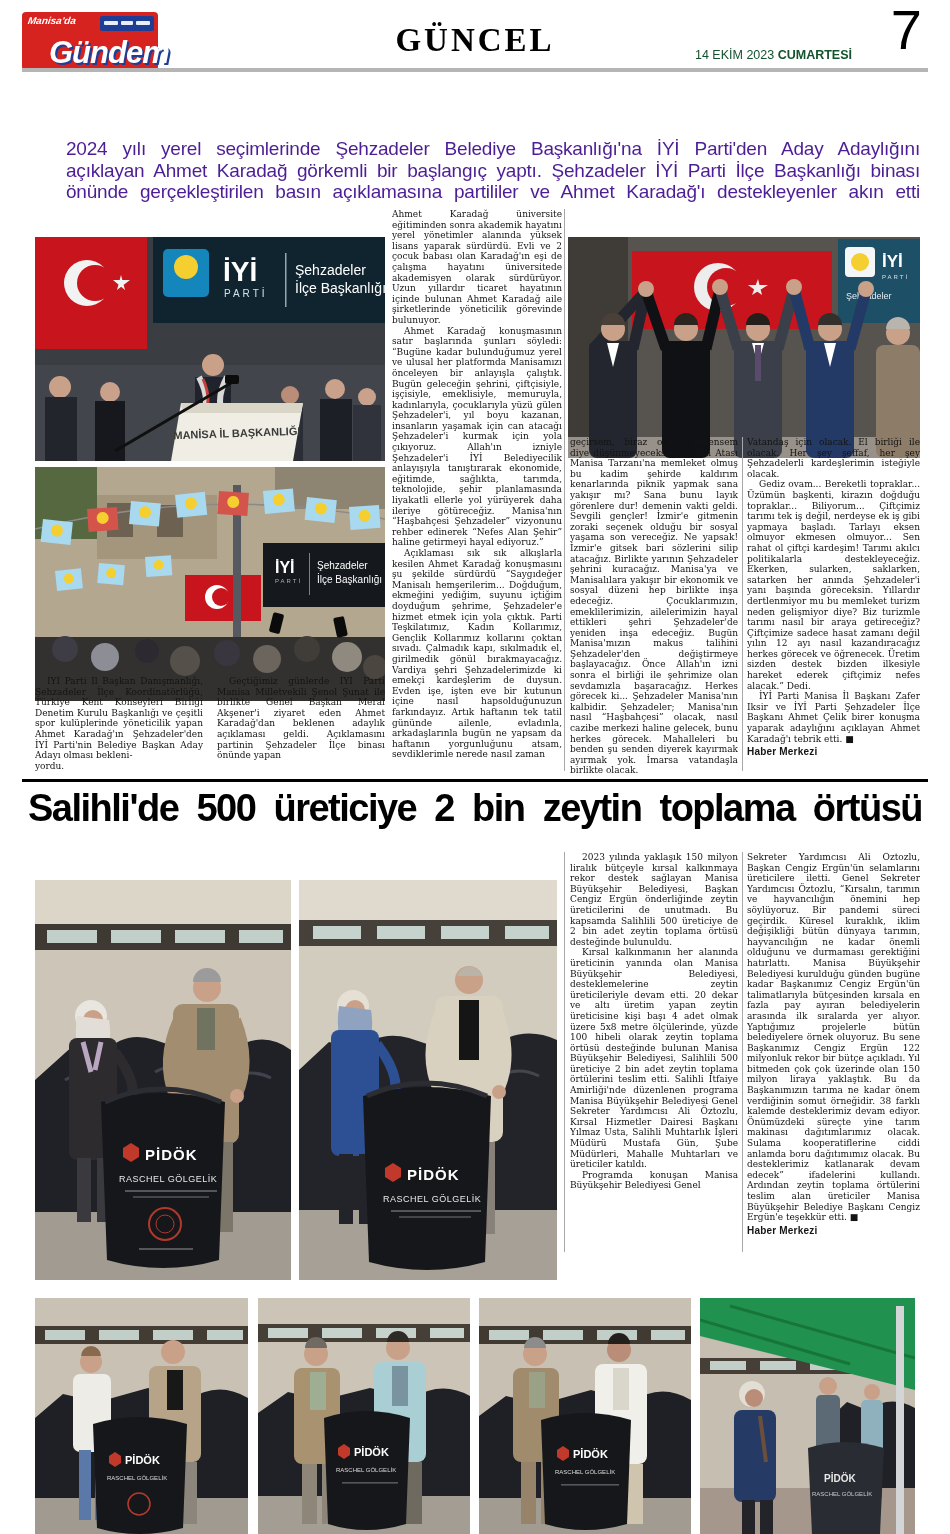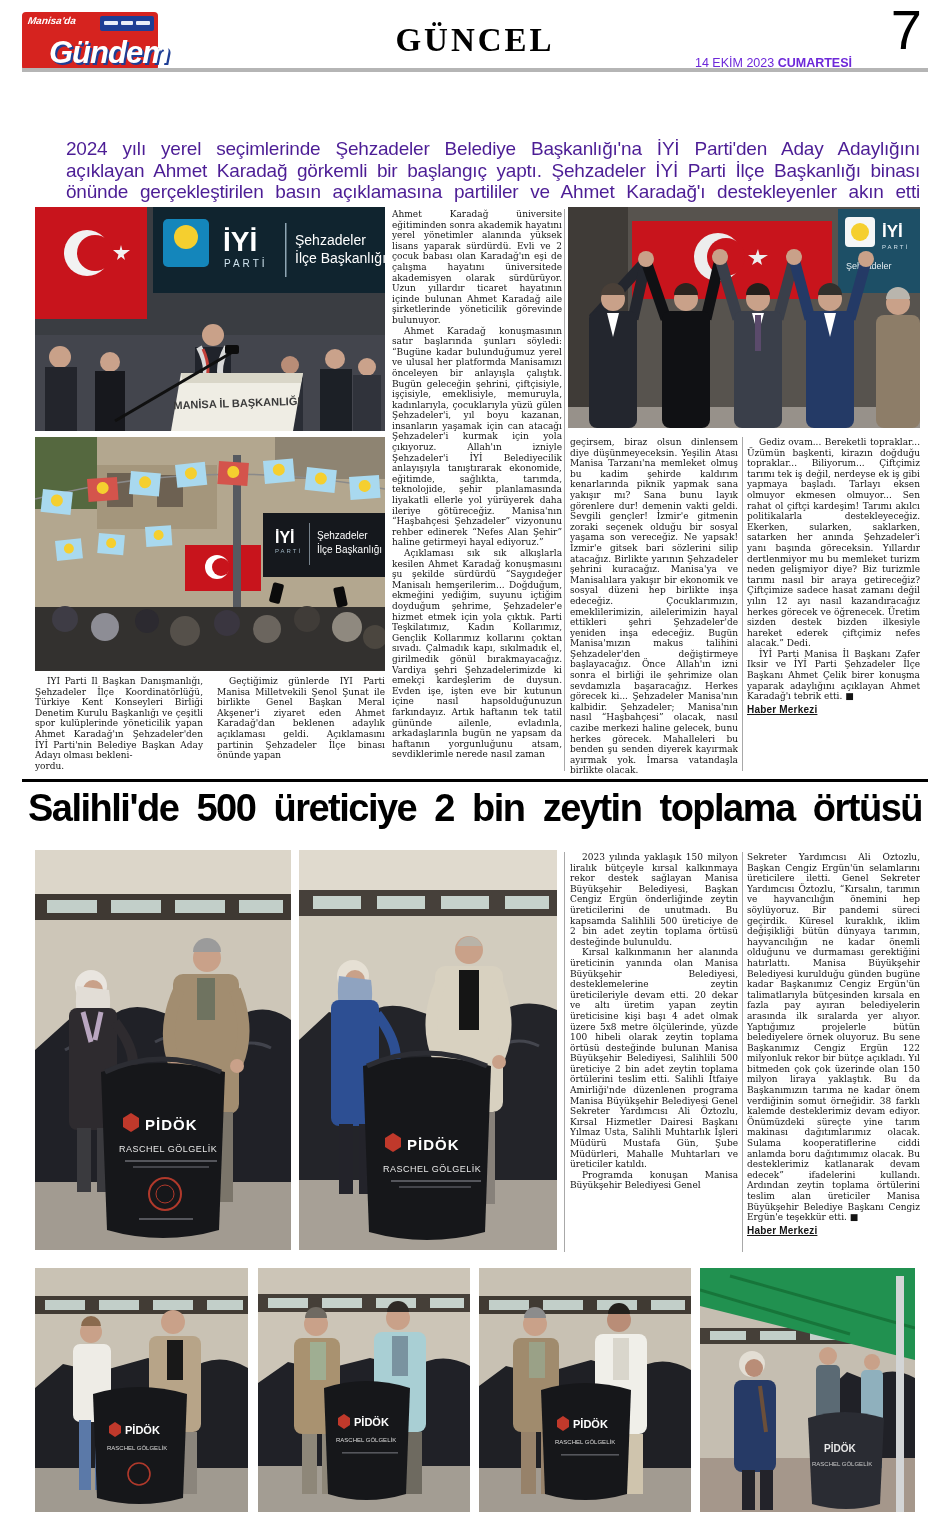--- a/index.html
+++ b/index.html
@@ -12,21 +12,21 @@
             box-shadow:0 1px 0 #a8a8a8;}
   .masthead-top{position:absolute;left:6px;top:3px;font:italic 700 10px "Liberation Sans",sans-serif;
                 color:#fff;transform:skewX(-8deg);}
   .masthead-blue{position:absolute;right:4px;top:4px;width:54px;height:15px;background:#1e3e95;border-radius:2px;}
   .masthead-blue i{position:absolute;top:5px;height:4px;background:#e9edf8;border-radius:1px;}
   .masthead-title{position:absolute;left:0;right:0;bottom:2px;text-align:center;
                   font:italic 700 31px/1 "Liberation Sans",sans-serif;color:#fff;
                   text-shadow:2px 2px 0 #1e3e95;letter-spacing:-1px;padding-left:27px;}
   .section-title{left:0;right:0;top:24px;text-align:center;
                  font:700 33px/1 "Liberation Serif",serif;letter-spacing:3px;color:#000;}
-  .dateline{right:98px;top:56px;font:400 12.5px "Liberation Sans",sans-serif;color:#6d28d9;letter-spacing:0;}
+  .dateline{right:98px;top:48px;font:400 12.5px "Liberation Sans",sans-serif;color:#14532d;letter-spacing:0;}
   .dateline b{font-weight:700;}
   .page-number{right:28px;top:2px;font:400 56px/1 "Liberation Sans",sans-serif;color:#000;}
   .header-rule{left:22px;right:22px;top:68px;height:4px;background:#b5b5b5;}
 
   
   .headline1{left:30px;top:76px;width:890px;font:700 52px/1.05 "Liberation Sans",sans-serif;
              letter-spacing:-2px;color:#000;text-align:justify;text-align-last:justify;}
   .standfirst{left:30px;top:138px;width:890px;}
   .sf-line{font:400 19px/21.5px "Liberation Sans",sans-serif;color:#4c1d95;
            text-align:justify;text-align-last:justify;letter-spacing:-0.2px;margin-left:36px;}
@@ -34,25 +34,25 @@
              letter-spacing:-1.5px;color:#000;text-align:justify;text-align-last:justify;}
   .sep-rule{left:22px;right:22px;top:779px;height:3px;background:#000;}
 
   
   .body-text{font-size:9px;line-height:10.6px;text-align:justify;overflow:hidden;color:#141414;}
   .body-text p{margin:0;text-indent:12px;}
   .body-text p.flush{text-indent:0;}
   .caption-block{column-count:2;column-gap:14px;}
   .crosshead{font:700 16px/19px "DejaVu Serif",serif;margin:9px 0 5px;text-indent:0 !important;
              letter-spacing:0.2px;}
-  .byline{font:700 10px/12px "Liberation Sans",sans-serif;margin-top:2px;letter-spacing:0.2px;text-decoration:underline;}
+  .byline{font:700 10px/12px "Liberation Sans",sans-serif;margin-top:2px;letter-spacing:0.2px;}
   .vrule{width:1px;background:#a8a8a8;}
 
   
-  .photo{overflow:hidden;background:#22c55e;}
+  .photo{overflow:hidden;background:#22c55e;margin-top:30px;}
   .photo svg{display:block;width:100%;height:100%;}
   svg text{font-family:"Liberation Sans",sans-serif;}
 </style>
 </head>
 <body>
 
 <div class="page">
 
   <div class="abs masthead">
     <span class="masthead-top">Manisa'da</span>
@@ -266,20 +266,21 @@
 
   <div class="abs vrule" style="left:564px;top:209px;height:562px"></div>
 
   <div class="abs body-text" style="left:570px;top:437px;width:168px;height:338px">
     <p class="flush">geçirsem, biraz olsun dinlensem diye düşünmeyeceksin. Yeşilin Atası Manisa Tarzanı'na memleket olmuş bu kadim şehirde kaldırım kenarlarında piknik yapmak sana yakışır mı? Sana bunu layık görenlere dur! demenin vakti geldi. Sevgili gençler! İzmir'e gitmenin zoraki seçenek olduğu bir sosyal yaşama son vereceğiz. Ne yapsak! İzmir'e gitsek bari sözlerini silip atacağız. Birlikte yarının Şehzadeler şehrini kuracağız. Manisa'ya ve Manisalılara yakışır bir ekonomik ve sosyal düzeni hep birlikte inşa edeceğiz. Çocuklarımızın, emeklilerimizin, ailelerimizin hayal ettikleri şehri Şehzadeler'de yeniden inşa edeceğiz. Bugün Manisa'mızın makus talihini Şehzadeler'den değiştirmeye başlayacağız. Önce Allah'ın izni sonra el birliği ile şehrimize olan sevdamızla başaracağız. Herkes görecek ki... Şehzadeler Manisa'nın kalbidir. Şehzadeler; Manisa'nın nasıl “Haşbahçesi” olacak, nasıl cazibe merkezi haline gelecek, bunu herkes görecek. Mahalleleri bu benden şu senden diyerek kayırmak ayırmak yok. İmarsa vatandaşla birlikte olacak.</p>
   </div>
 
   <div class="abs vrule" style="left:742px;top:437px;height:334px"></div>
 
   <div class="abs body-text" style="left:747px;top:437px;width:173px;height:338px">
+    <p class="flush">Vatandaş için olacak. El birliği ile olacak. Her şey şeffaf, her şey Şehzadelerli kardeşlerimin isteğiyle olacak.</p>
     <p>Gediz ovam... Bereketli topraklar... Üzümün başkenti, kirazın doğduğu topraklar... Biliyorum... Çiftçimiz tarımı tek iş değil, nerdeyse ek iş gibi yapmaya başladı. Tarlayı eksen olmuyor ekmesen olmuyor... Sen rahat ol çiftçi kardeşim! Tarımı akılcı politikalarla destekleyeceğiz. Ekerken, sularken, saklarken, satarken her anında Şehzadeler'i yanı başında göreceksin. Yıllardır dertlenmiyor mu bu memleket turizm neden gelişmiyor diye? Biz turizmle tarımı nasıl bir araya getireceğiz? Çiftçimize sadece hasat zamanı değil yılın 12 ayı nasıl kazandıracağız herkes görecek ve öğrenecek. Üretim sizden destek bizden ilkesiyle hareket ederek çiftçimiz nefes alacak.” Dedi.</p>
     <p>İYİ Parti Manisa İl Başkanı Zafer Iksir ve İYİ Parti Şehzadeler İlçe Başkanı Ahmet Çelik birer konuşma yaparak adaylığını açıklayan Ahmet Karadağ'ı tebrik etti. ■</p>
     <div class="byline">Haber Merkezi</div>
   </div>
 
   <div class="abs sep-rule"></div>
   <div class="abs headline2">Salihli'de 500 üreticiye 2 bin zeytin toplama örtüsü</div>
 
   <div class="abs photo" style="left:35px;top:850px;width:256px;height:400px">
     <svg viewBox="0 0 256 400" preserveAspectRatio="none">

